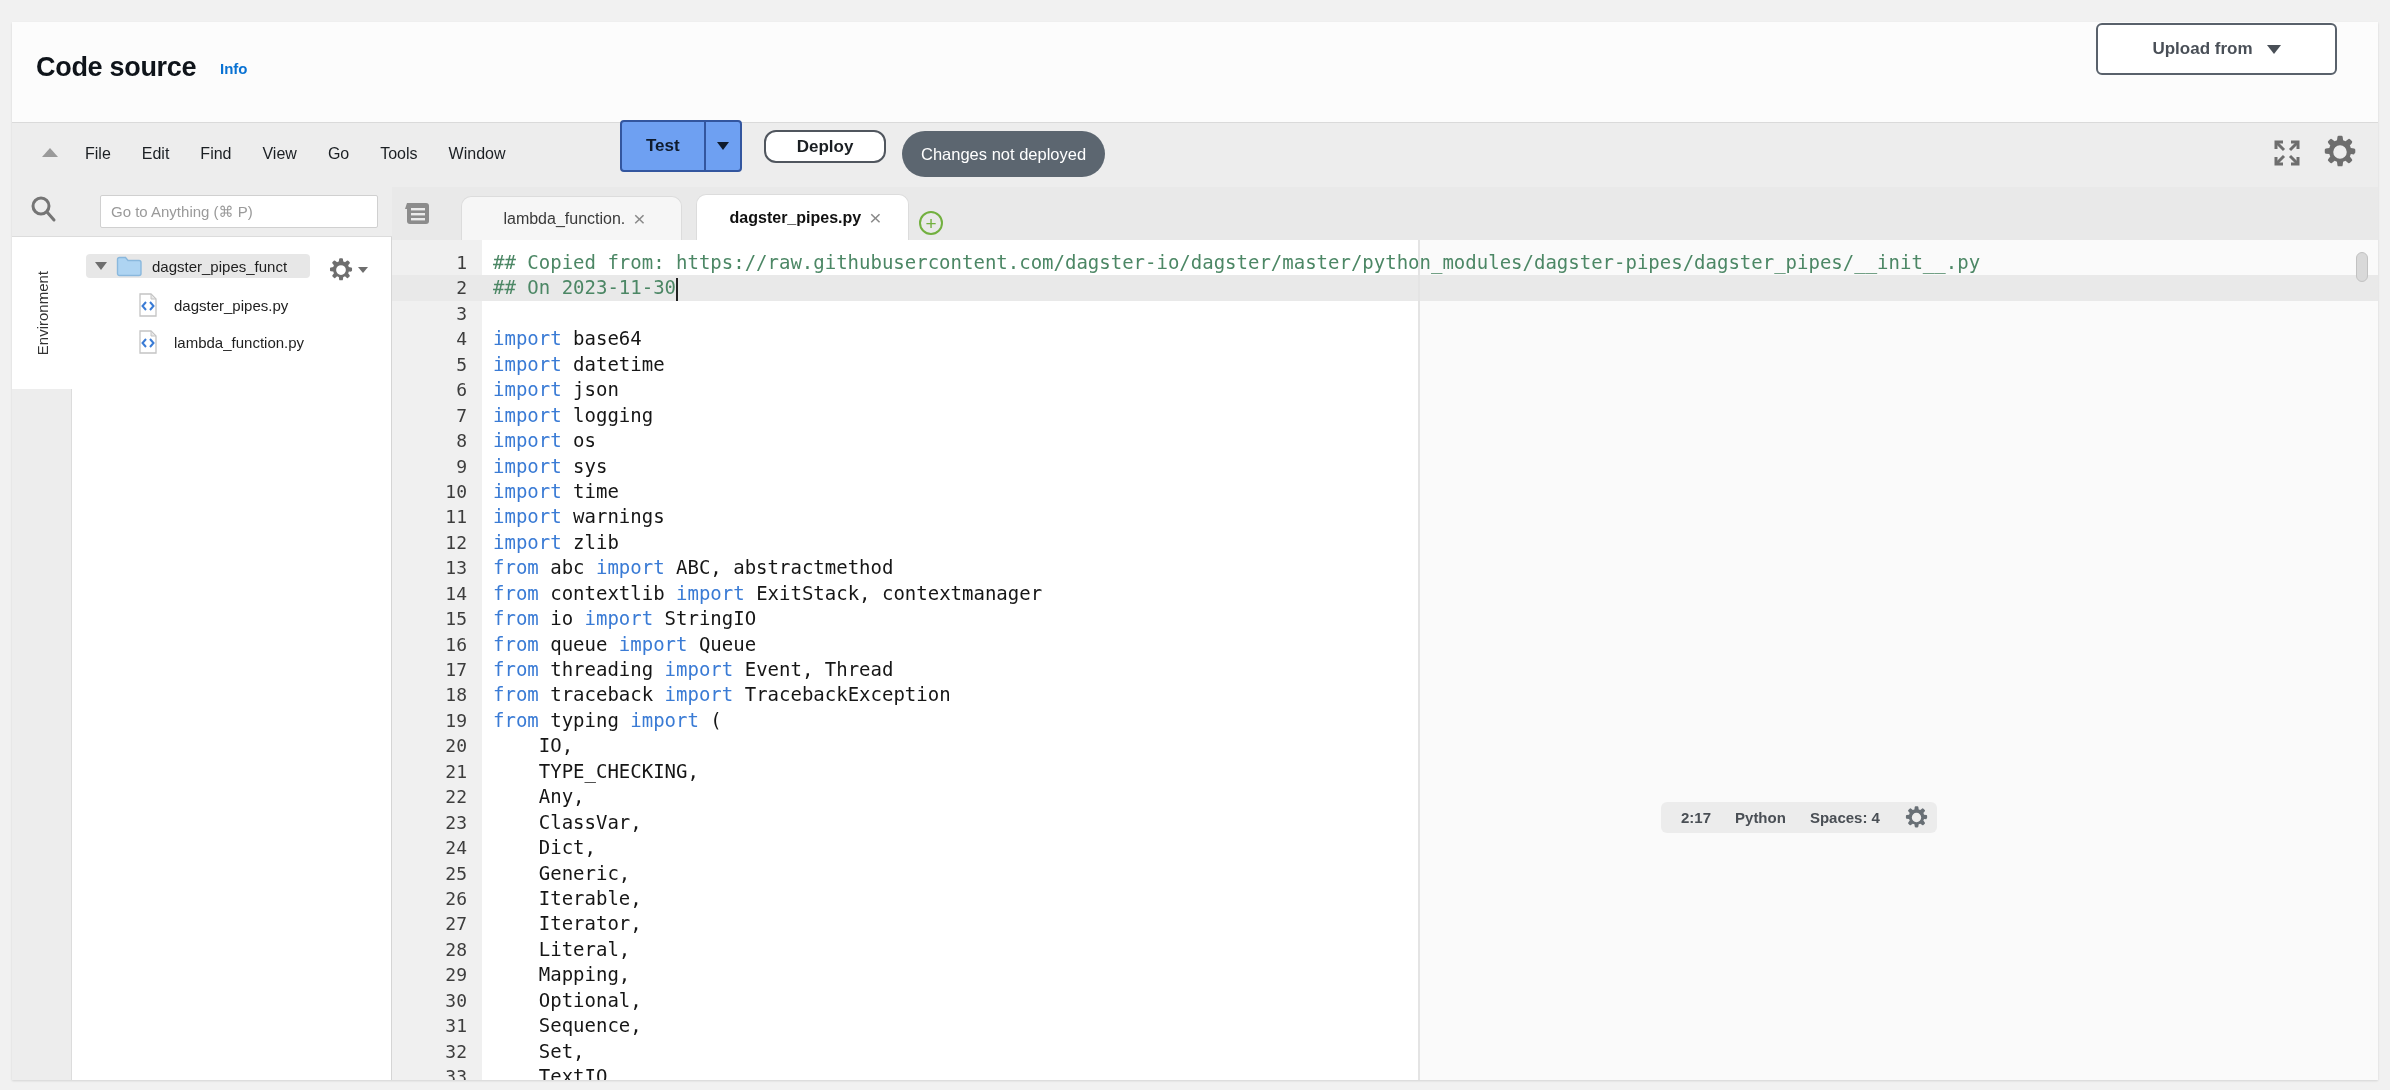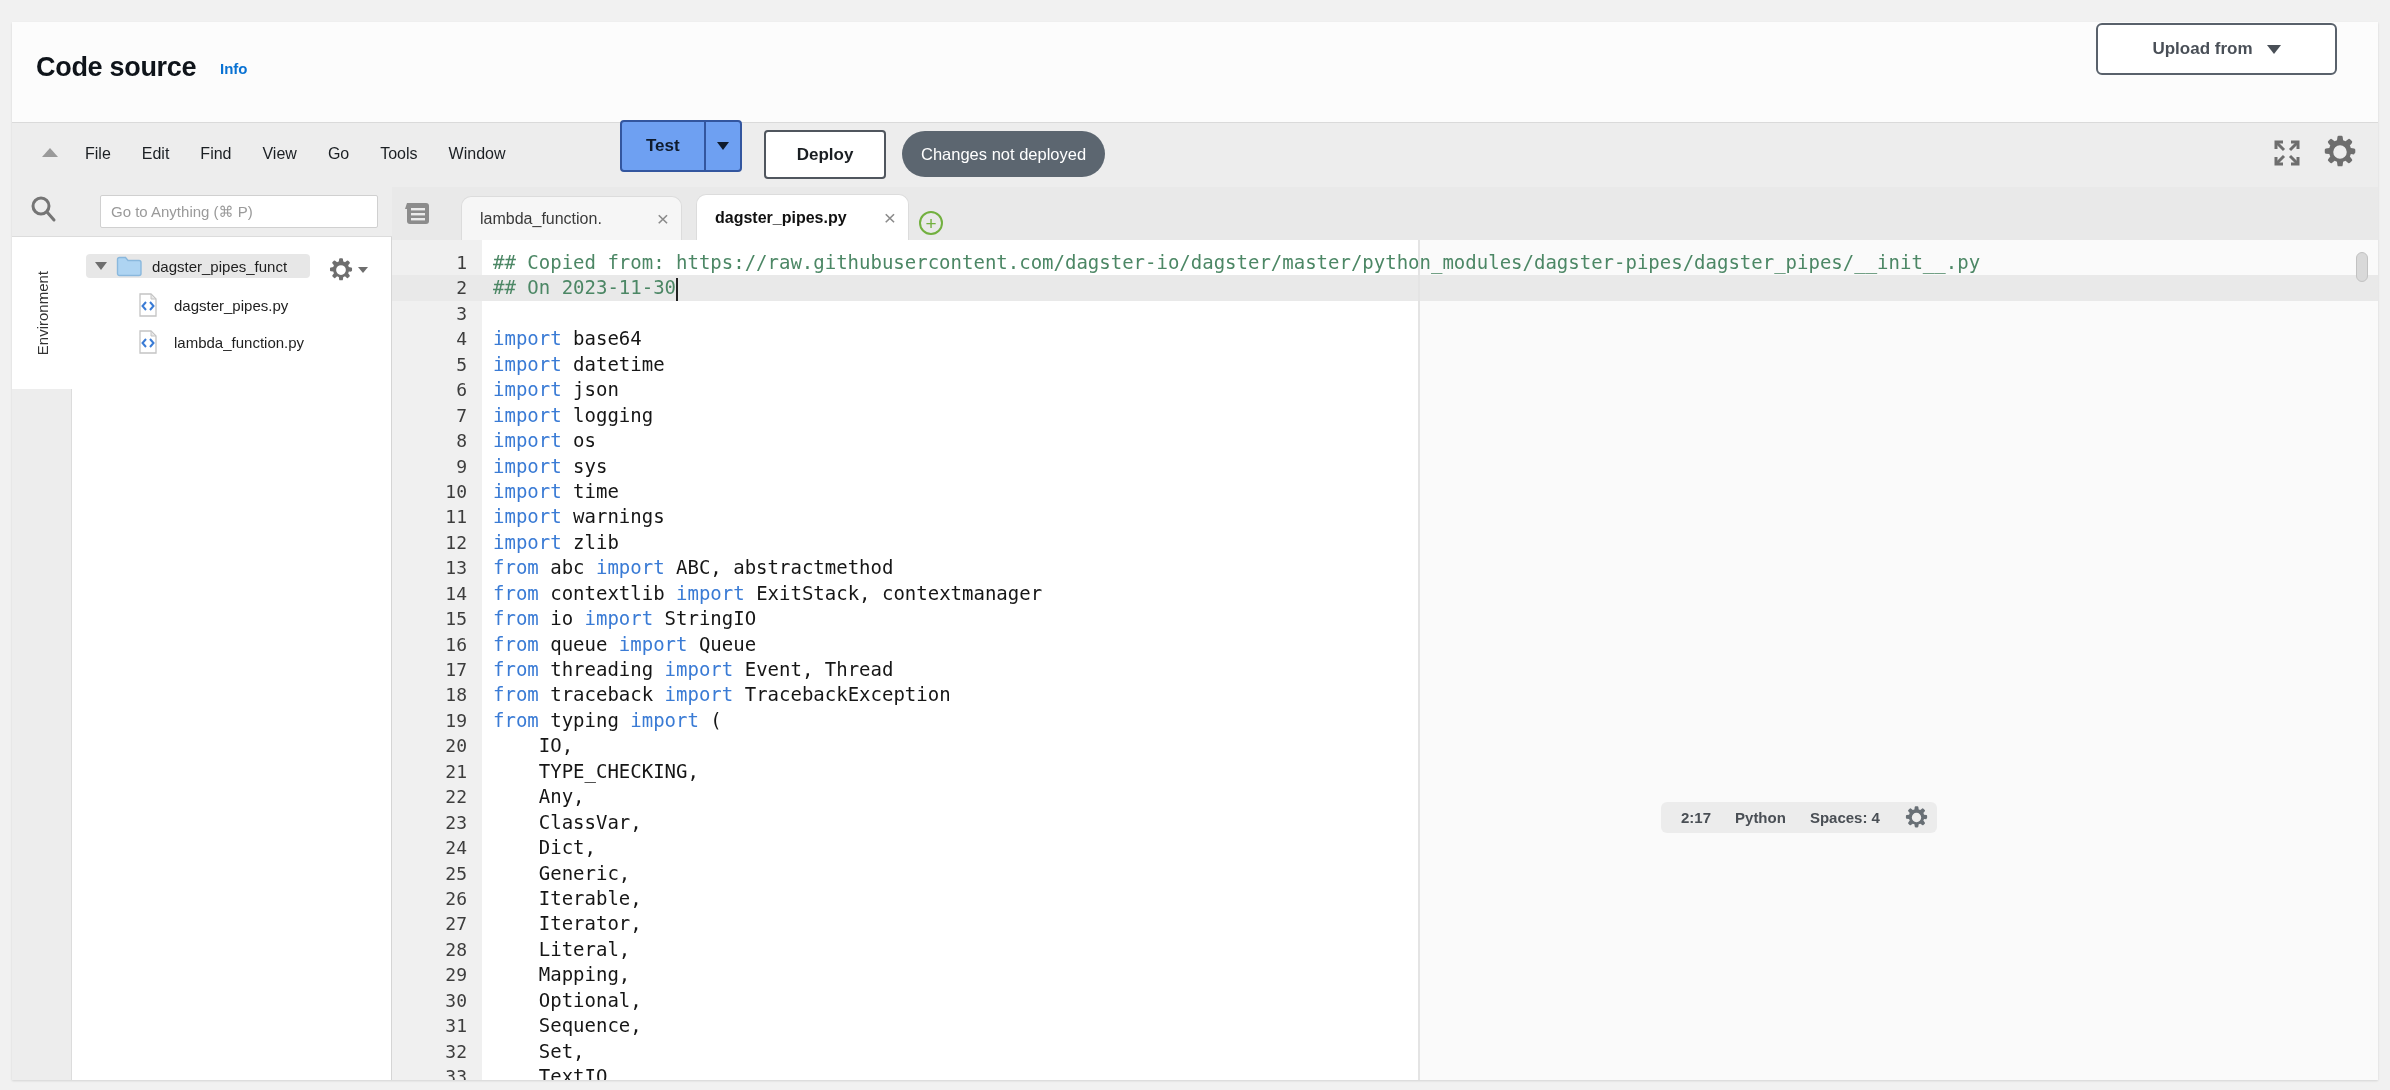--- a/index.html
+++ b/index.html
@@ -20,21 +20,21 @@
 
   
   #menubar{left:12px;top:122px;width:2366px;height:64px;background:#ededed;border-top:1px solid #dadada;border-bottom:1px solid #d5d5d5;}
   #collapse-tri{left:42px;top:148px;width:0;height:0;border-left:8px solid transparent;border-right:8px solid transparent;border-bottom:9px solid #9a9a9a;cursor:pointer;}
   #menus{left:85px;top:122px;height:64px;display:flex;align-items:center;gap:31px;font-size:16px;color:#1b1f23;}
   .menu-item{cursor:pointer;}
   #test-btn{left:620px;top:120px;height:48px;display:flex;border:2px solid #33569f;border-radius:4px;background:#6ea0f2;cursor:pointer;}
   #test-main{display:flex;align-items:center;padding:0 24px;font-size:17px;font-weight:bold;color:#0f1b2d;}
   #test-caret{display:flex;align-items:center;padding:0 11px;border-left:2px solid #33569f;}
   #test-caret .caret-down{border-top-color:#0f1b2d;border-left-width:6px;border-right-width:6px;border-top-width:8px;}
-  #deploy-btn{left:764px;top:130px;width:122px;height:49px;background:#fff;border:2px solid #50565e;border-radius:4px;
+  #deploy-btn{left:764px;top:130px;width:122px;height:33px;background:#fff;border:2px solid #50565e;border-radius:12px;
               display:flex;align-items:center;justify-content:center;font-size:17px;font-weight:bold;color:#1a1e22;cursor:pointer;box-sizing:border-box;}
   #badge{left:902px;top:131px;height:46px;padding:0 19px;border-radius:23px;background:#5c6670;color:#fff;font-size:16.5px;
          display:flex;align-items:center;}
   #fullscreen-icon{left:2272px;top:138px;cursor:pointer;}
   #menubar-gear{left:2322px;top:134px;cursor:pointer;}
 
   
   #search-row{left:12px;top:187px;width:380px;height:50px;background:#ededed;border-bottom:1px solid #dcdcdc;box-sizing:border-box;}
   #search-icon{left:28px;top:194px;cursor:pointer;}
   #goto-input{left:100px;top:195px;width:278px;height:33px;border:1px solid #d0d0d0;border-radius:2px;background:#fff;
@@ -49,21 +49,21 @@
   #folder-label{font-size:15px;color:#1f1f1f;white-space:nowrap;overflow:hidden;max-width:146px;}
   #folder-gear{left:328px;top:257px;display:flex;align-items:center;gap:4px;cursor:pointer;}
   #folder-gear .caret-down{border-left-width:5px;border-right-width:5px;border-top-width:6px;border-top-color:#6e6e6e;}
   .file-row{position:absolute;left:138px;display:flex;align-items:center;gap:16px;cursor:pointer;}
   .file-label{font-size:15px;color:#1f1f1f;white-space:nowrap;}
 
   
   #tabbar{left:392px;top:187px;width:1986px;height:53px;background:#e9e9e9;}
   #tablist-icon{left:402px;top:201px;cursor:pointer;}
   .tab{position:absolute;top:196px;height:44px;border:1px solid #dcdcdc;border-bottom:none;border-radius:10px 10px 0 0;
-       display:flex;align-items:center;justify-content:space-between;padding:0 12px 0 18px;box-sizing:border-box;cursor:pointer;}
+       display:flex;align-items:center;justify-content:center;padding:0 12px 0 18px;box-sizing:border-box;cursor:pointer;}
   #tab-inactive{left:461px;width:221px;background:#f6f6f6;}
   #tab-inactive .tab-label{font-size:16px;color:#3a3a3a;}
   #tab-active{left:696px;top:194px;height:46px;width:213px;background:#fff;}
   #tab-active .tab-label{font-size:16px;font-weight:bold;color:#101010;}
   .tab-label{white-space:nowrap;overflow:hidden;max-width:162px;}
   .tab-close{font-size:21px;color:#8a8a8a;line-height:1;margin-left:8px;cursor:pointer;}
   #newtab{left:919px;top:211px;width:24px;height:24px;border:2px solid #72b03f;border-radius:50%;box-sizing:border-box;
           display:flex;align-items:center;justify-content:center;color:#72b03f;font-size:19px;line-height:1;cursor:pointer;}
 
   

